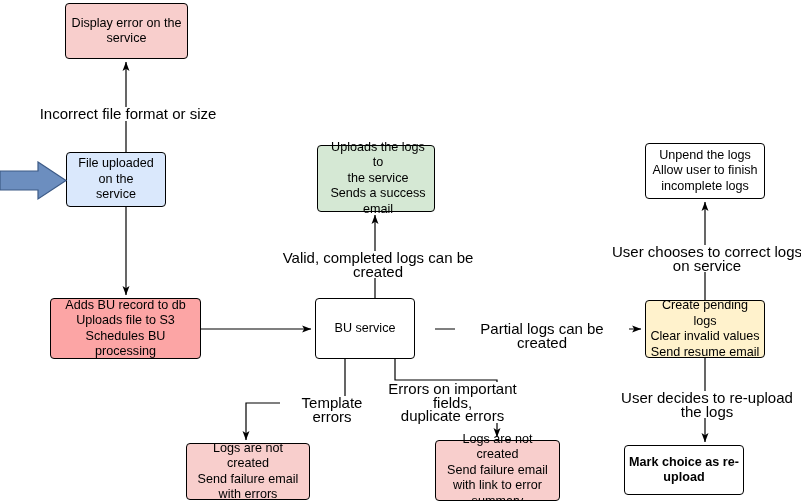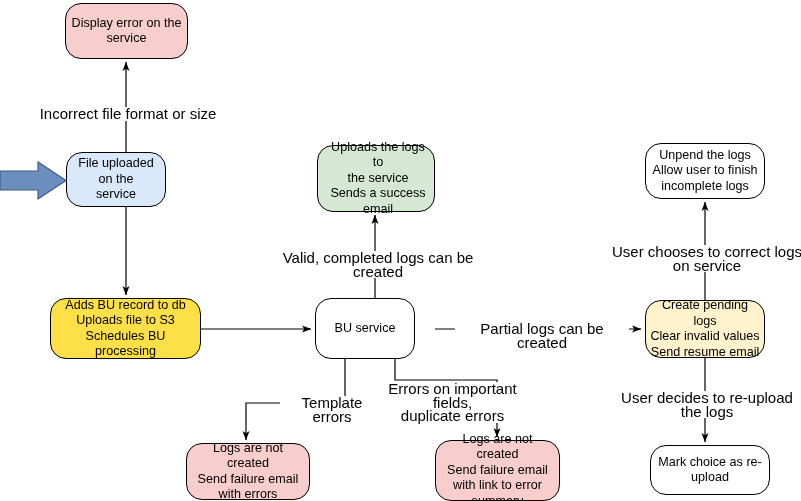--- a/index.html
+++ b/index.html
@@ -12,21 +12,21 @@
     width: 801px;
     height: 501px;
     background: #ffffff;
     font-family: "Liberation Sans", sans-serif;
     overflow: hidden;
   }
   .node {
     position: absolute;
     box-sizing: border-box;
     border: 1.2px solid #000000;
-    border-radius: 16px;
+    border-radius: 4px;
     display: flex;
     align-items: center;
     justify-content: center;
     text-align: center;
     color: #000000;
     font-size: 12.6px;
     line-height: 15.5px;
     white-space: pre-line;
     padding: 2px 4px;
   }
@@ -72,21 +72,21 @@
       <path d="M395,359 L395,380 L497,380 L497,437"></path>
     </g>
   </svg>
 
   <div class="node" style="left:65px; top:3px; width:123px; height:56px; background:#f8cecc;">Display error on the
 service</div>
 
   <div class="node" style="left:66px; top:152px; width:100px; height:55px; background:#dae8fc;">File uploaded on the
 service</div>
 
-  <div class="node" style="left:50px; top:298px; width:151px; height:61px; background:#fde047;">Adds BU record to db
+  <div class="node" style="left:50px; top:298px; width:151px; height:61px; background:#fca5a5;">Adds BU record to db
 Uploads file to S3
 Schedules BU processing</div>
 
   <div class="node" style="left:315px; top:298px; width:100px; height:61px; background:#ffffff;">BU service</div>
 
   <div class="node" style="left:317px; top:145px; width:118px; height:67px; background:#d5e8d4;padding-left:8px;">Uploads the logs to
 the service
 Sends a success
 email</div>
 
@@ -100,21 +100,21 @@
 
   <div class="node" style="left:186px; top:443px; width:124px; height:57px; background:#f8cecc;">Logs are not created
 Send failure email
 with errors</div>
 
   <div class="node" style="left:435px; top:440px; width:125px; height:61px; background:#f8cecc;">Logs are not created
 Send failure email
 with link to error
 summary</div>
 
-  <div class="node" style="left:650px; top:445px; width:120px; height:50px; background:#ffffff;">Mark choice as re-
+  <div class="node" style="left:624px; top:445px; width:120px; height:50px; background:#ffffff;font-weight:bold;">Mark choice as re-
 upload</div>
 
   <div class="edge-label" style="left:26px; top:107px; width:200px;">Incorrect file format or size</div>
 
 
   <div class="edge-label" style="left:276px; top:251px; width:200px;">Valid, completed logs can be created</div>
 
   <div class="edge-label" style="left:455px; top:322px; width:170px;">Partial logs can be created</div>
 
   <div class="edge-label" style="left:600px; top:245px; width:210px;">User chooses to correct logs on service</div>

